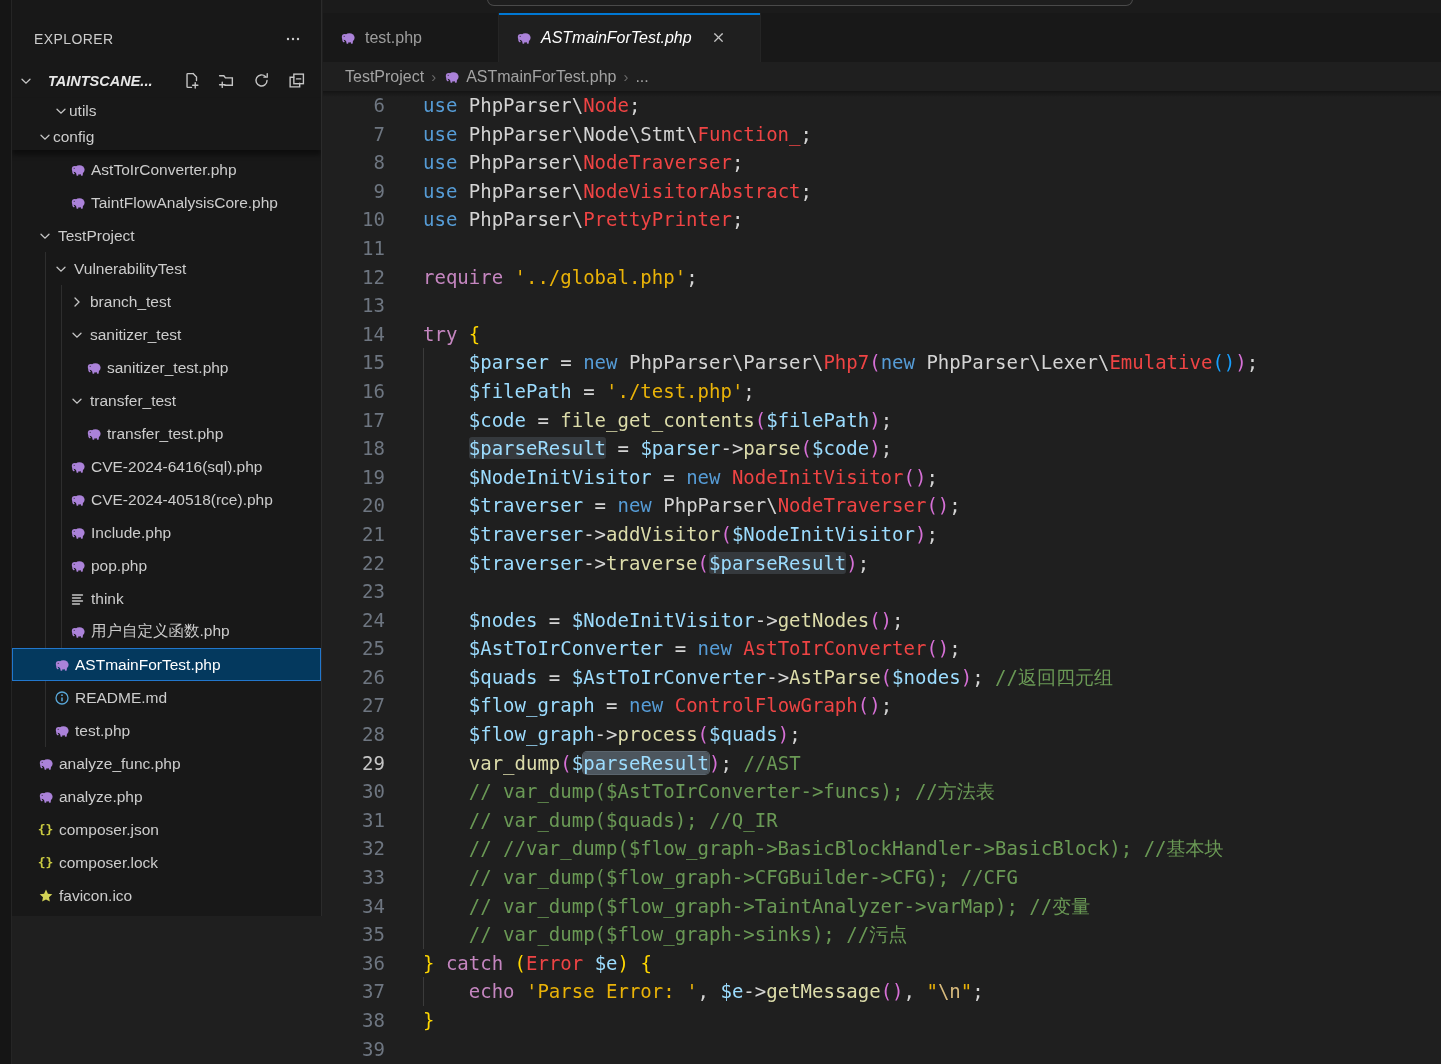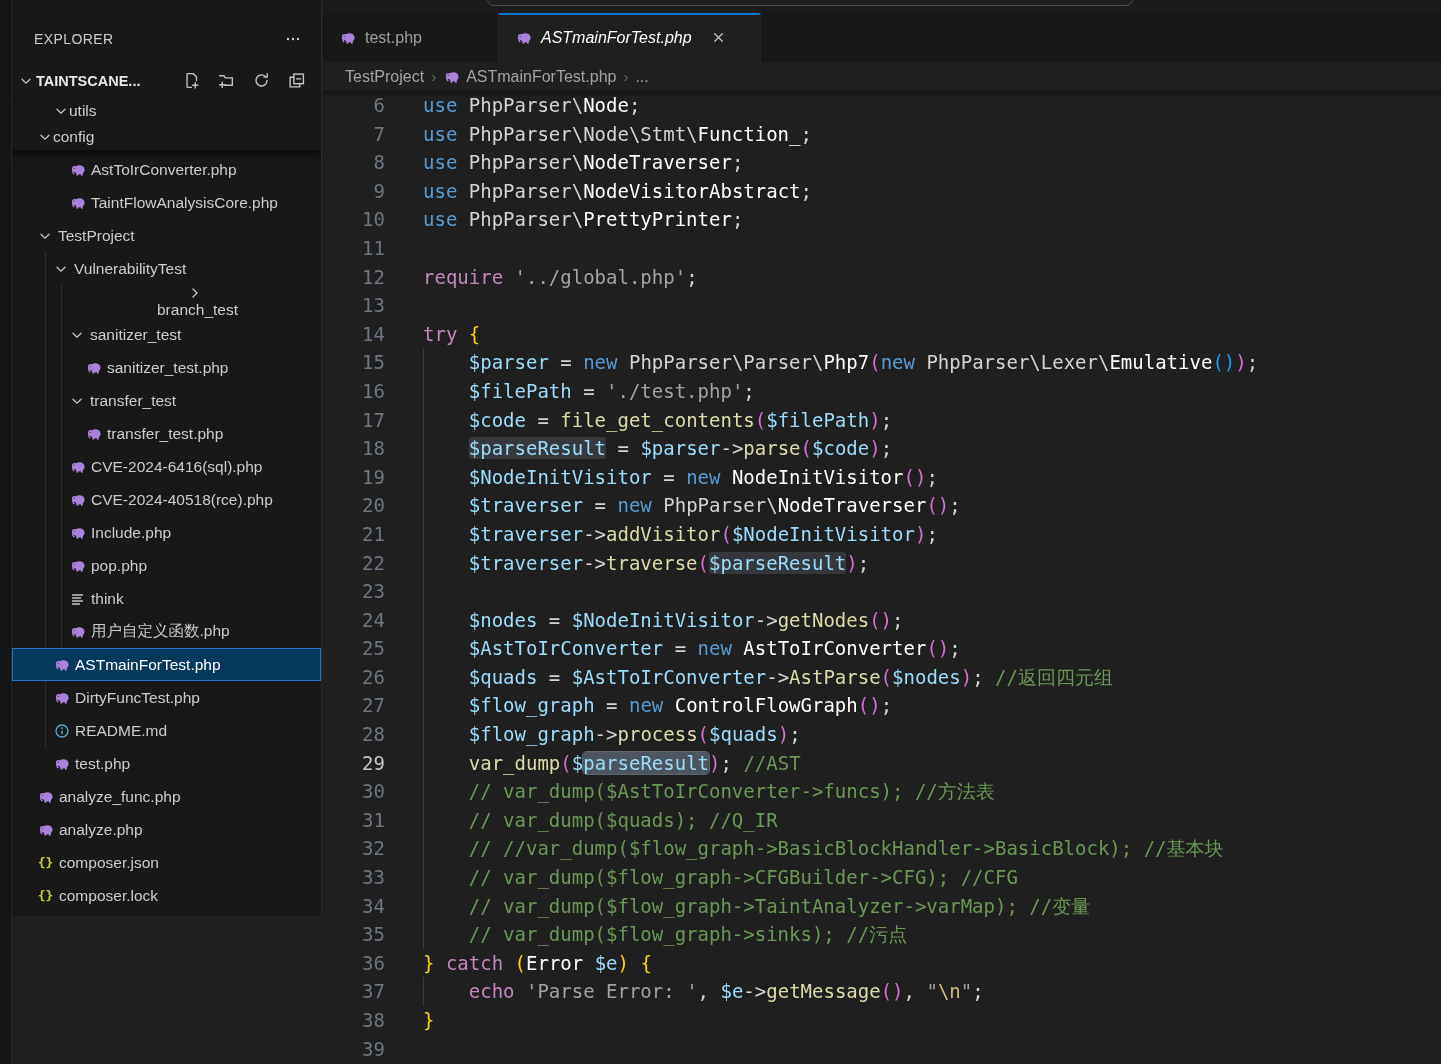--- a/index.html
+++ b/index.html
@@ -15,22 +15,22 @@
   .sidebar { position:absolute; left:12px; top:0; width:310px; height:916px;
     background:#181818; border-right:1px solid #2b2b2b; color:#cccccc; overflow:hidden; }
   .explorer-header { position:absolute; top:22px; left:0; width:100%; height:34px;
     display:flex; align-items:center; }
   .explorer-title { margin-left:22px; font-size:14px; letter-spacing:.4px; color:#cccccc; }
   .explorer-more { margin-left:auto; margin-right:20px; color:#cccccc; cursor:pointer;
     display:flex; align-items:center; }
   .workspace-row { position:absolute; top:64px; left:0; width:100%; height:33px;
     display:flex; align-items:center; }
   .workspace-row .twisty { margin-left:6px; }
-  .workspace-name { font-weight:bold; font-size:14.5px; color:#e7e7e7; margin-left:2px;
-    white-space:nowrap; }
+  .workspace-name { font-weight:bold; font-size:14.5px; color:#e7e7e7; margin-left:14px;
+    white-space:nowrap;font-style:italic; }
   .ws-actions { margin-left:auto; margin-right:14px; display:flex; gap:13px; align-items:center; }
   .ws-actions .icon-btn { width:22px; height:22px; display:flex; align-items:center;
     justify-content:center; cursor:pointer; }
 
   .sticky-parents { position:absolute; top:98px; left:0; width:100%; background:#181818;
     z-index:3; box-shadow:0 5px 5px rgba(0,0,0,.45); }
   .sticky-row { height:26px; display:flex; align-items:center; font-size:15.5px; }
 
   .tree { position:absolute; top:153px; left:0; width:100%; }
   .tree-guide { position:absolute; width:1px; background:#2e2e2e; }
@@ -69,22 +69,22 @@
     font-family:"DejaVu Sans Mono", monospace; font-size:19px; }
   .editor::before { content:""; position:absolute; left:0; top:0; width:100%; height:6px;
     background:linear-gradient(rgba(0,0,0,.35), transparent); pointer-events:none; z-index:5; }
   .code-line { position:relative; height:28.6px; line-height:28.6px; white-space:pre; }
   .ln { position:absolute; left:0; top:0; width:62px; text-align:right; color:#6e7681;
     user-select:none; }
   .ln.active { color:#c6c6c6; }
   .lc { position:absolute; left:100px; top:0; }
   .guide { position:absolute; left:100px; top:0; width:1px; height:100%; background:#3b3b3b; }
 
-  .tk-k { color:#569cd6; } .tk-c { color:#c586c0; } .tk-t { color:#ffffff; }
-  .tk-v { color:#9cdcfe; } .tk-f { color:#dcdcaa; } .tk-s { color:#a3a3a3; }
+  .tk-k { color:#569cd6; } .tk-c { color:#c586c0; } .tk-t { color:#ef4444; }
+  .tk-v { color:#9cdcfe; } .tk-f { color:#dcdcaa; } .tk-s { color:#eab308; }
   .tk-e { color:#d7ba7d; } .tk-m { color:#6a9955; } .tk-p { color:#d4d4d4; }
   .tk-b1 { color:#ffd700; } .tk-b2 { color:#d670d6; } .tk-b3 { color:#179fff; }
   .tk-hl { color:#9cdcfe; background:rgba(90,100,110,.38); border-radius:3px; }
   .tk-hls { color:#9cdcfe; background:#4d565e; border-radius:4px; box-shadow:0 0 0 1px #5a646d; }
 </style>
 </head>
 <body>
 
 <div id="app">
   <div class="activity-strip"></div>
@@ -198,21 +198,21 @@
           <span class="label">TestProject</span>
         </div>
         <div class="row" style="padding-left: 41px;">
           <span class="twisty">
             <svg width="16" height="16" viewBox="0 0 16 16">
               <polyline points="4,6.2 8,10.2 12,6.2" stroke="#c5c5c5" stroke-width="1.3" fill="none" stroke-linecap="round"></polyline>
             </svg>
           </span>
           <span class="label">VulnerabilityTest</span>
         </div>
-        <div class="row" style="padding-left: 57px; flex-direction: column;">
+        <div class="row" style="padding-left: 57px;">
           <span class="twisty">
             <svg width="16" height="16" viewBox="0 0 16 16">
               <polyline points="6,4 10,8 6,12" stroke="#c5c5c5" stroke-width="1.3" fill="none" stroke-linecap="round"></polyline>
             </svg>
           </span>
           <span class="label">branch_test</span>
         </div>
         <div class="row" style="padding-left: 57px;">
           <span class="twisty">
             <svg width="16" height="16" viewBox="0 0 16 16">
@@ -352,35 +352,20 @@
                 <ellipse cx="9.4" cy="7.8" rx="5.2" ry="4.6"></ellipse>
                 <circle cx="4.7" cy="7" r="2.9"></circle>
                 <path d="M2.8 7.4C1.7 9.8 2.3 11.7 4 12.5L4.8 11.3C3.6 10.7 3.3 9.4 4 7.9Z"></path>
                 <rect x="6.4" y="10.6" width="2" height="3.1" rx="0.7"></rect>
                 <rect x="10.8" y="10.6" width="2" height="3.1" rx="0.7"></rect>
               </g>
               <circle cx="4.2" cy="6.3" r="0.55" fill="#1f1f1f"></circle>
             </svg>
           </span>
           <span class="label">ASTmainForTest.php</span>
-        </div>
-        <div class="row" style="padding-left: 41px;">
-          <span class="ficon">
-            <svg width="16" height="16" viewBox="0 0 16 16">
-              <g fill="#ab82d9">
-                <ellipse cx="9.4" cy="7.8" rx="5.2" ry="4.6"></ellipse>
-                <circle cx="4.7" cy="7" r="2.9"></circle>
-                <path d="M2.8 7.4C1.7 9.8 2.3 11.7 4 12.5L4.8 11.3C3.6 10.7 3.3 9.4 4 7.9Z"></path>
-                <rect x="6.4" y="10.6" width="2" height="3.1" rx="0.7"></rect>
-                <rect x="10.8" y="10.6" width="2" height="3.1" rx="0.7"></rect>
-              </g>
-              <circle cx="4.2" cy="6.3" r="0.55" fill="#1f1f1f"></circle>
-            </svg>
-          </span>
-          <span class="label">DirtyFuncTest.php</span>
         </div>
         <div class="row" style="padding-left: 41px;">
           <span class="ficon">
             <svg width="16" height="16" viewBox="0 0 16 16">
               <circle cx="8" cy="8" r="6" stroke="#59a7d8" stroke-width="1.3" fill="none"></circle>
               <circle cx="8" cy="5.2" r="0.9" fill="#59a7d8"></circle>
               <line x1="8" y1="7.5" x2="8" y2="11.3" stroke="#59a7d8" stroke-width="1.5"></line>
             </svg>
           </span>
           <span class="label">README.md</span>

